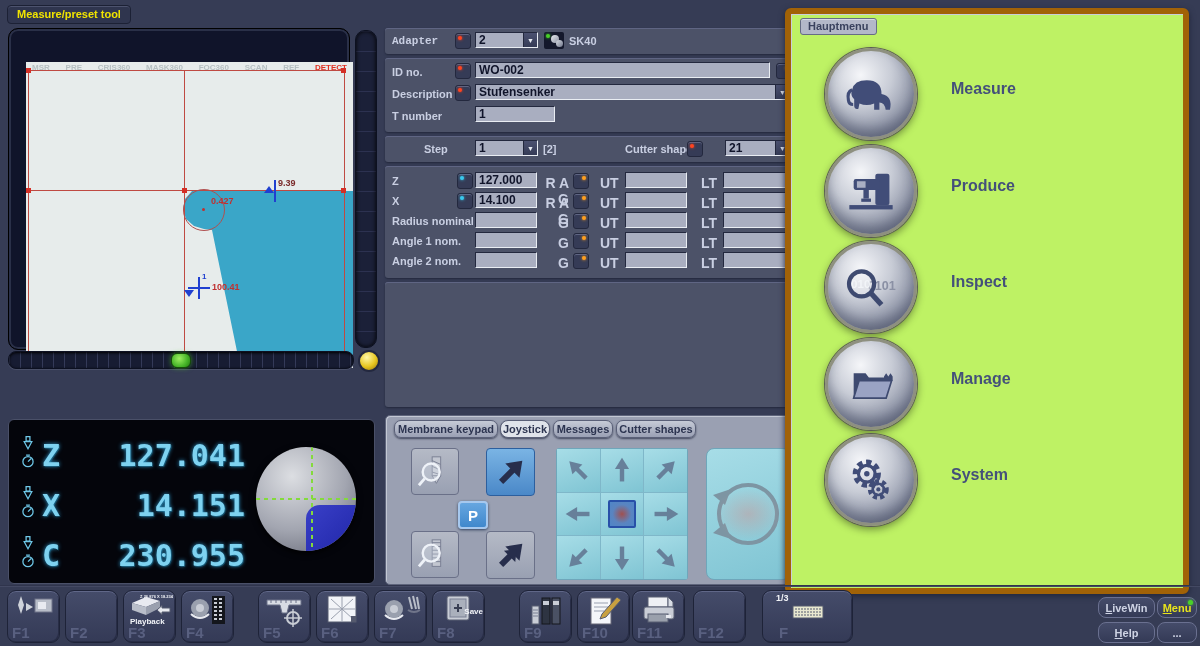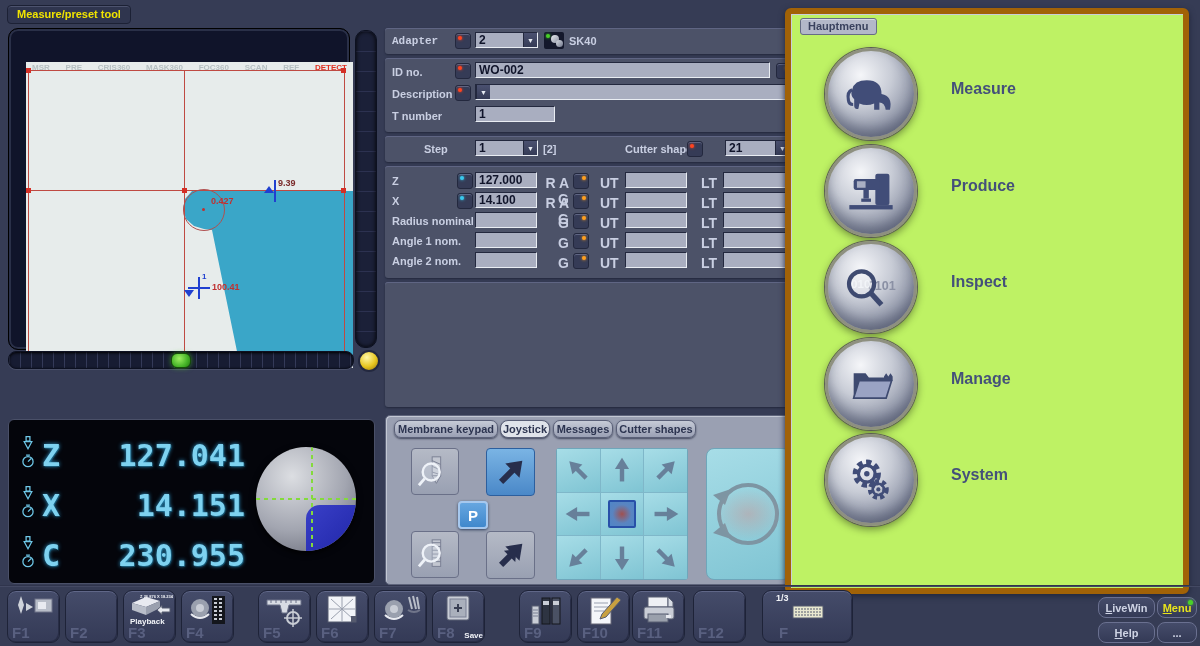--- a/index.html
+++ b/index.html
@@ -243,20 +243,21 @@
 
   <div class="fblock" style="top:58px;height:74px;">
     <div class="flabel" style="left:7px;top:8px;">ID no.</div>
     <div class="dotbtn red" style="left:70px;top:5px;"></div>
     <input class="tinput" style="left: 90px; top: 4px; width: 295px;" readonly="" value="WO-002">
     <div class="dotbtn orange" style="left:391px;top:5px;"></div>
 
     <div class="flabel" style="left:7px;top:30px;">Description</div>
     <div class="dotbtn red" style="left:70px;top:27px;"></div>
     <div class="sel" style="left:90px;top:26px;width:315px;">
+      <span class="stxt">Stufensenker</span>
       <span class="sarrow">▼</span>
     </div>
 
     <div class="flabel" style="left:7px;top:52px;">T number</div>
     <input class="tinput" style="left: 90px; top: 48px; width: 80px;" readonly="" value="1">
   </div>
 
   <div class="fblock" style="top:136px;height:26px;">
     <div class="flabel" style="left:7px;top:7px;margin-left:32px;">Step</div>
     <div class="sel" style="left:90px;top:4px;width:63px;">
@@ -575,21 +576,21 @@
       <path d="M27 16 q6 4 12 0" fill="none" stroke="#70758a" stroke-width="2"></path>
     </svg></span>
     <span class="flab">F7</span>
   </div>
   <div class="fkey" style="left:432px;">
     <span class="fico"><svg width="30" height="28" viewBox="0 0 30 28">
       <rect x="3" y="2" width="22" height="24" rx="2" fill="#c9cdd6" stroke="#595f72"></rect>
       <rect x="6" y="5" width="16" height="18" fill="#aab0bc" stroke="#7a8094"></rect>
       <path d="M14 10 v8 M10 14 h8" stroke="#3a4054" stroke-width="2"></path>
     </svg></span>
-    <span class="fcap" style="right:1px;top:40px;font-size:8px;">Save</span>
+    <span class="fcap" style="right:1px;top:16px;font-size:8px;">Save</span>
     <span class="flab">F8</span>
   </div>
   <div class="fkey" style="left:519px;">
     <span class="fico"><svg width="36" height="34" viewBox="0 0 36 34">
       <rect x="4" y="12" width="7" height="18" fill="#c9cdd6" stroke="#595f72"></rect>
           <path d="M5 16 h5 M5 19 h5 M5 22 h5" stroke="#7a8094"></path>
       <rect x="14" y="4" width="8" height="26" fill="#2e3442" stroke="#14161c"></rect>
           <rect x="15" y="7" width="6" height="4" fill="#c9cdd6"></rect>
       <rect x="24" y="4" width="8" height="26" fill="#4a5164" stroke="#14161c"></rect>
           <rect x="25" y="7" width="6" height="4" fill="#c9cdd6"></rect>

